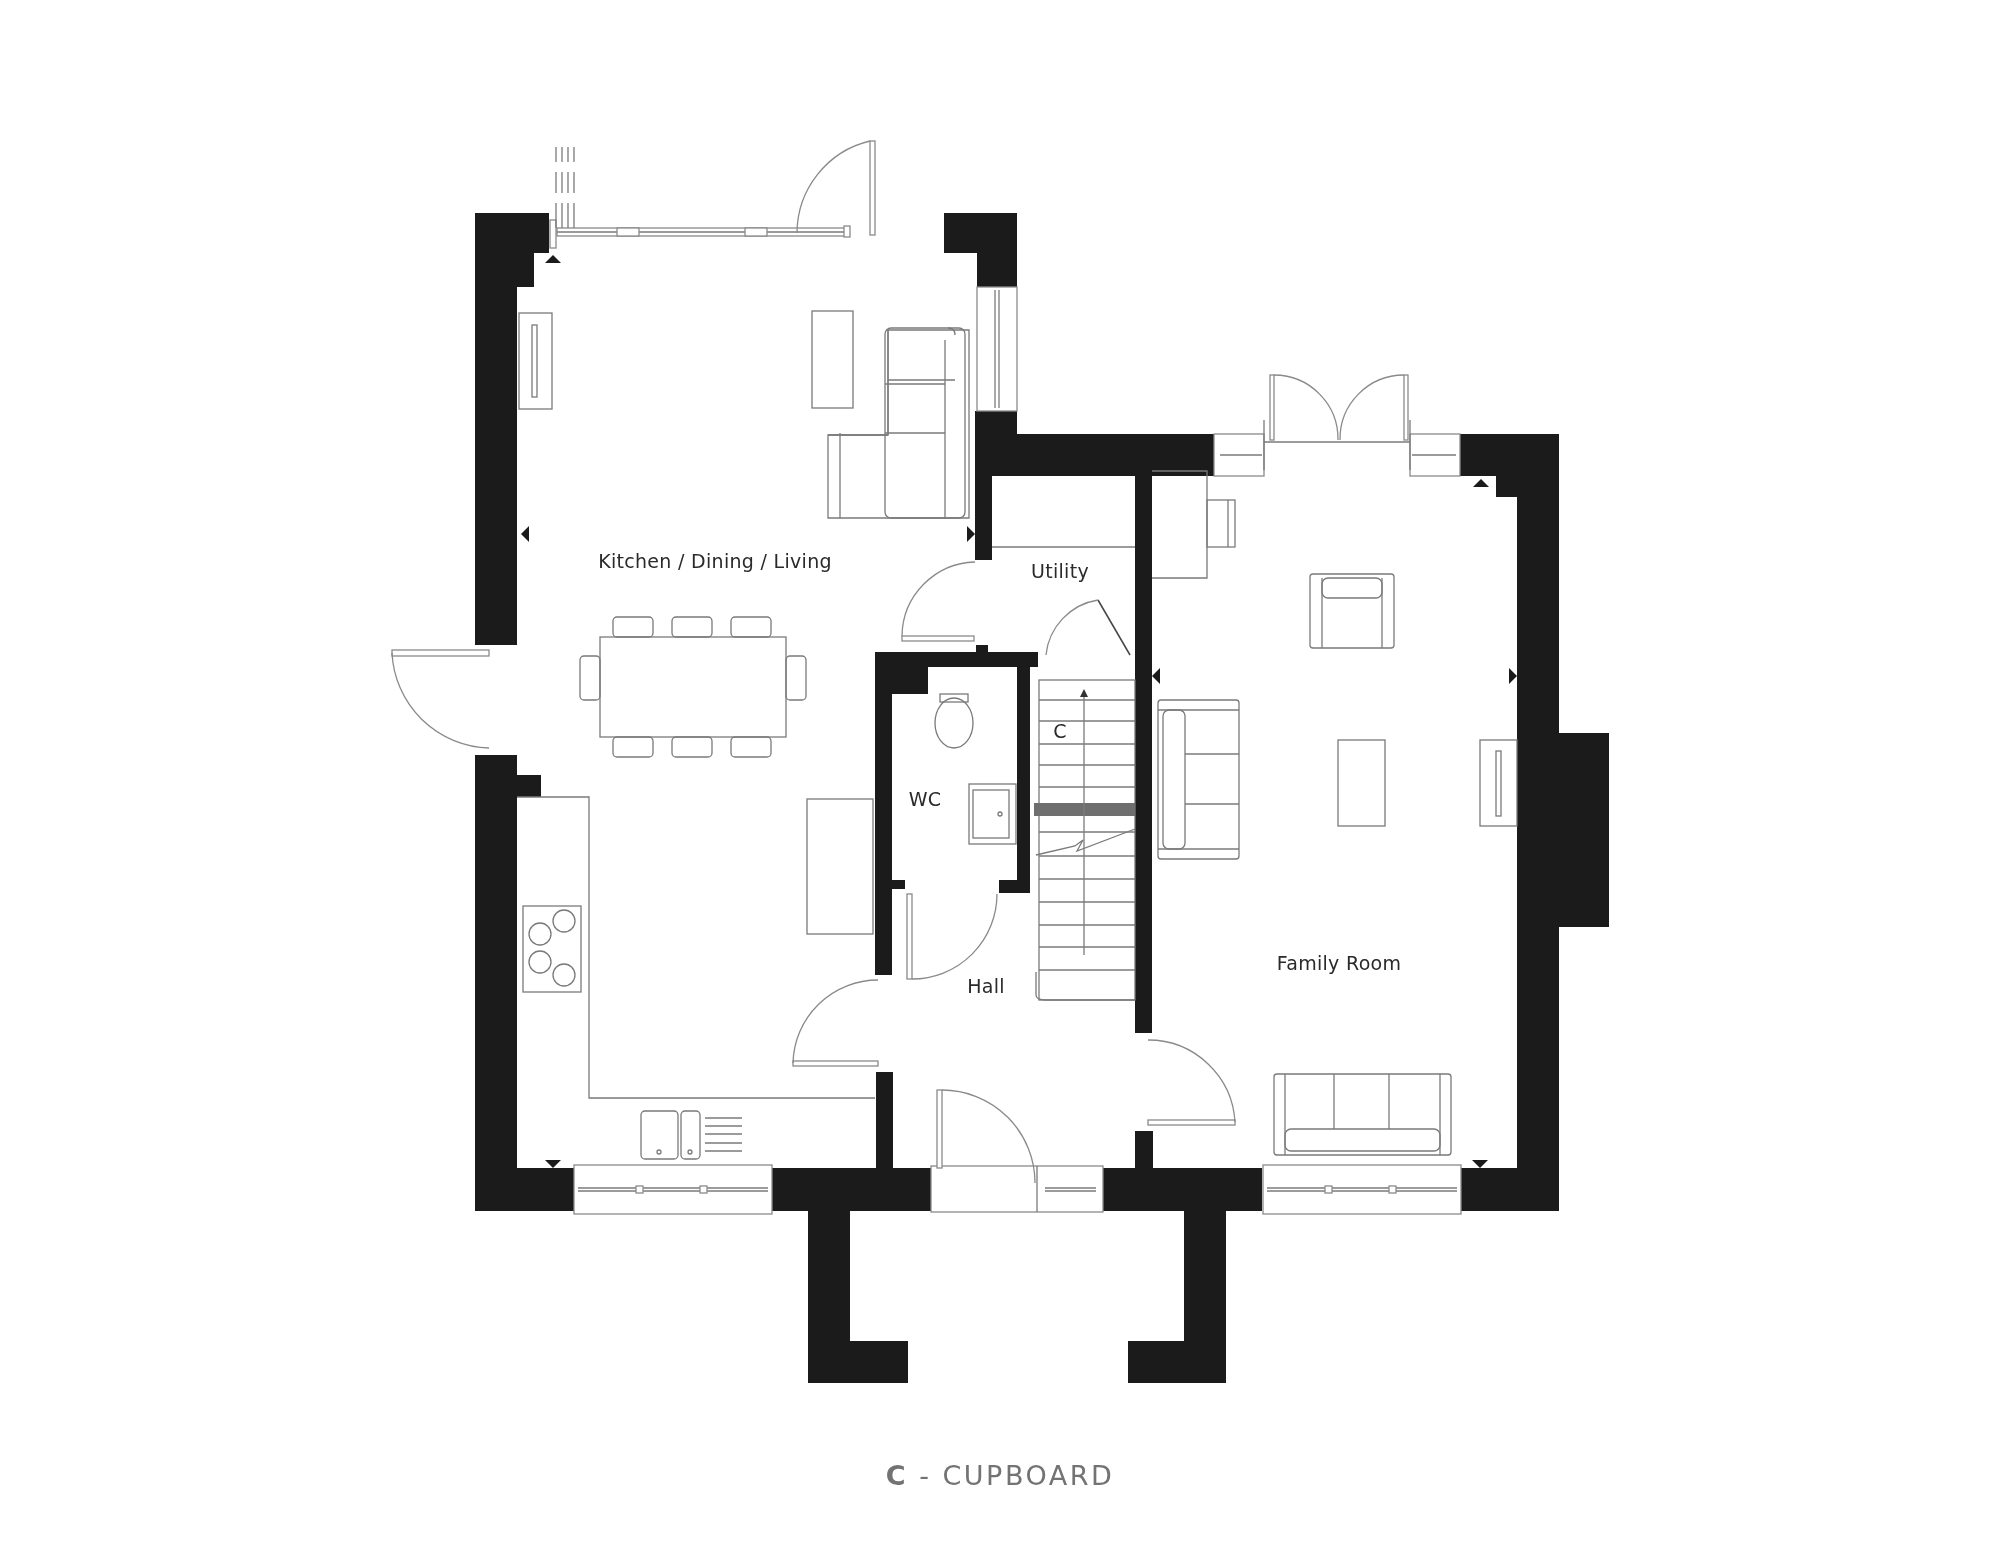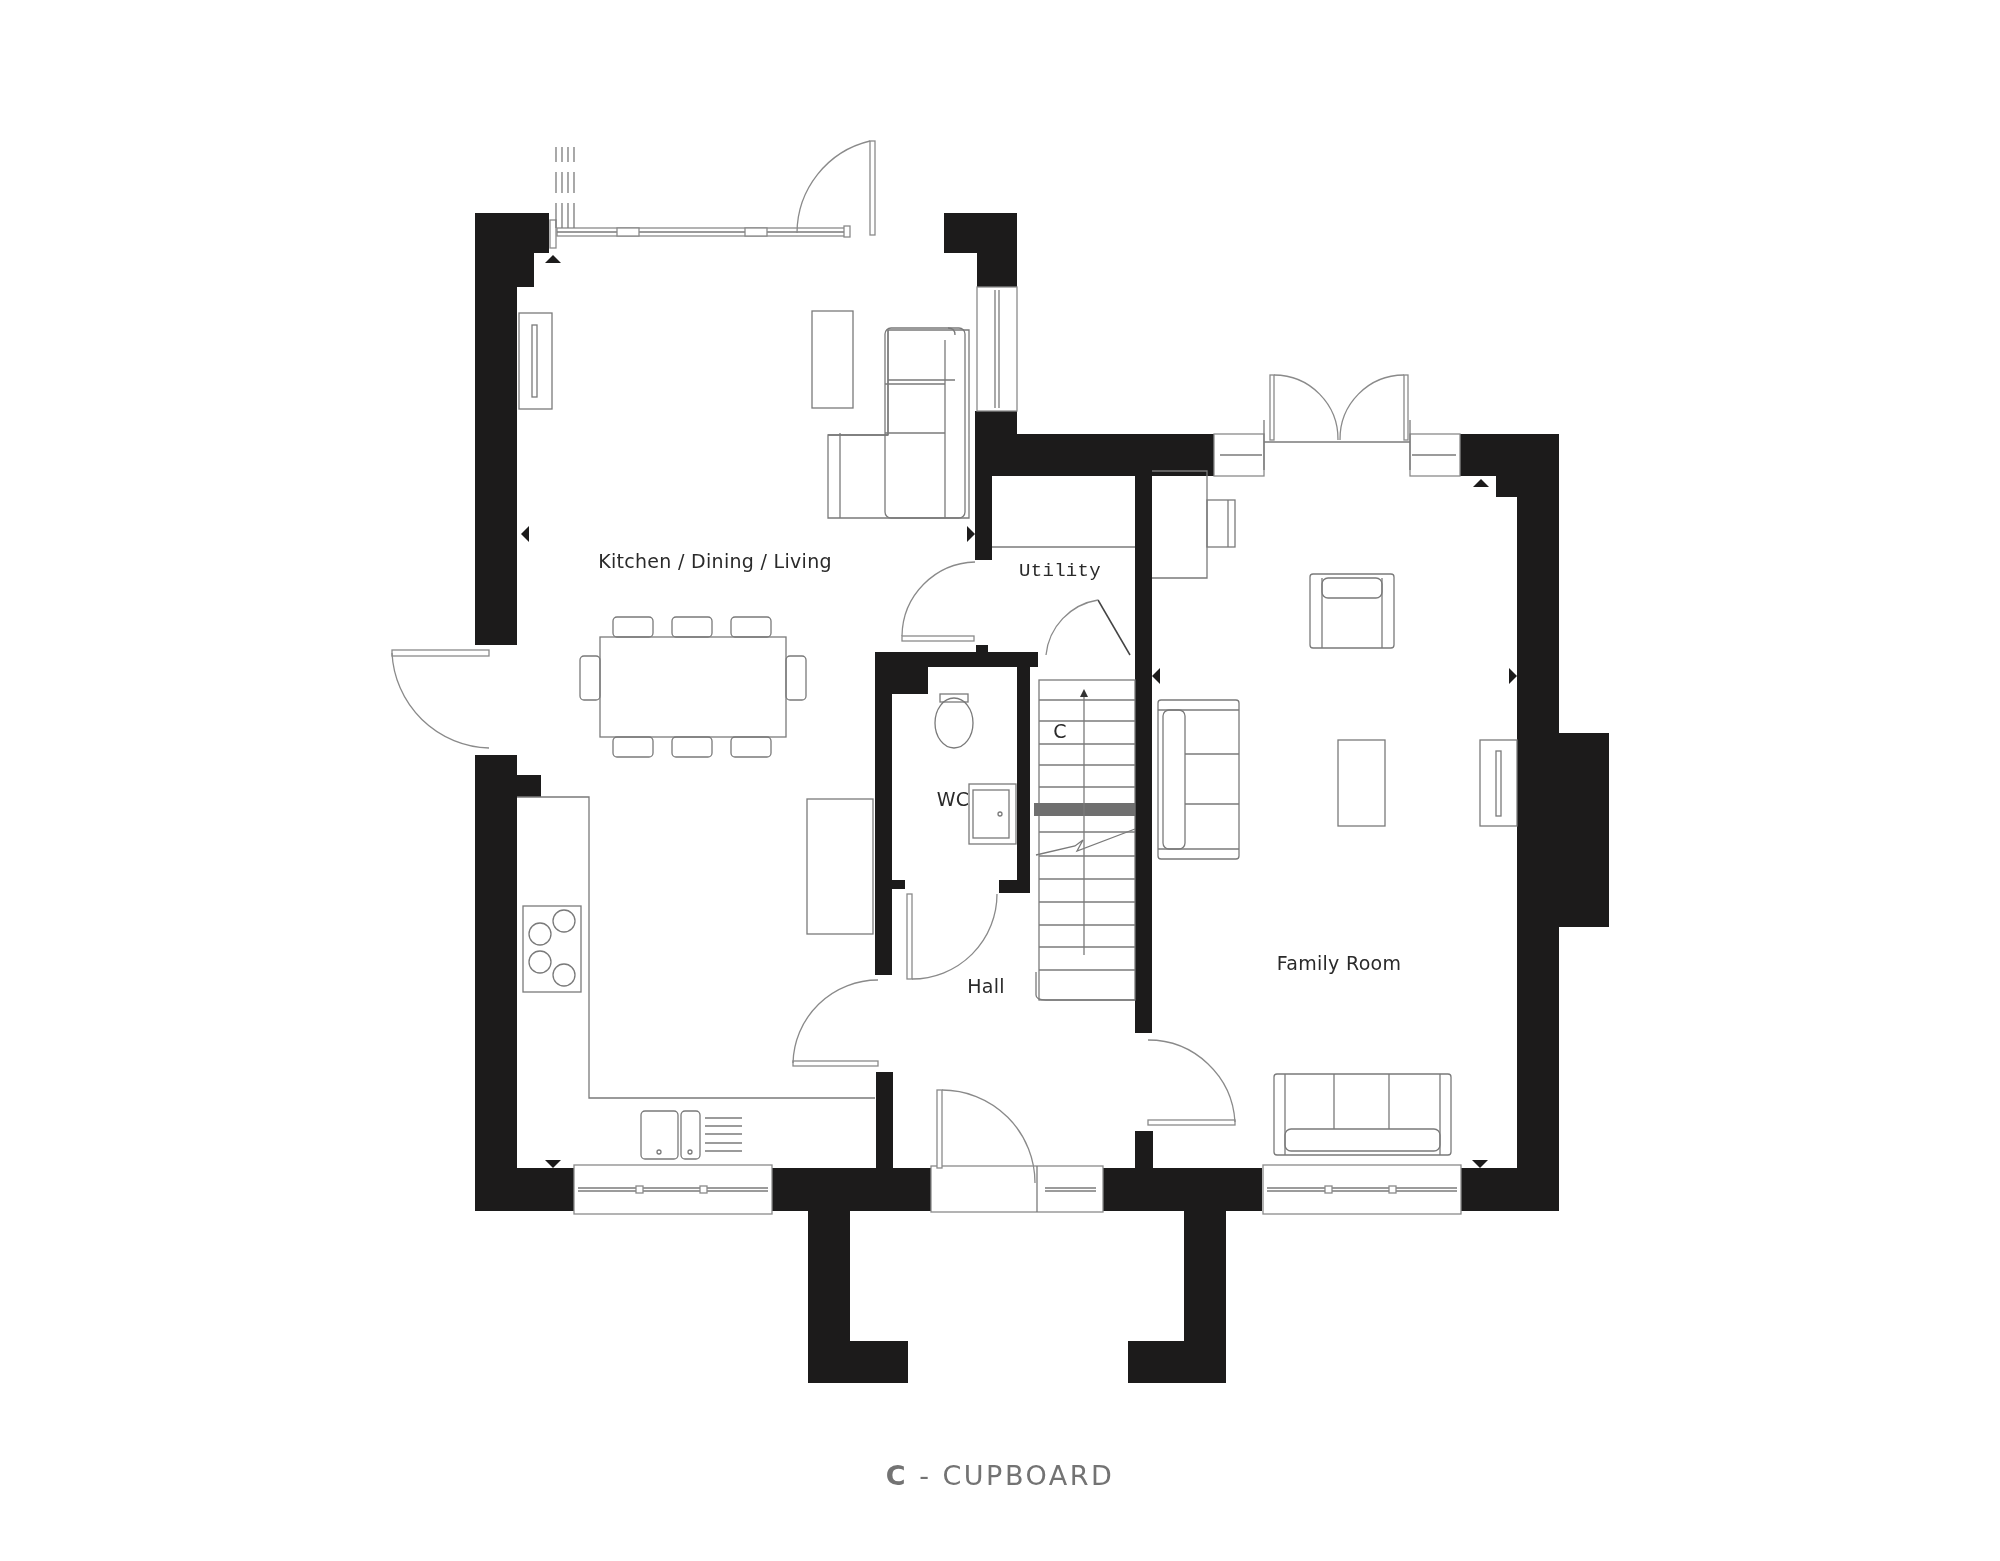--- a/index.html
+++ b/index.html
@@ -279,21 +279,21 @@
     <polygon points="529,526 529,542 521,534"></polygon>
     <polygon points="967,526 967,542 975,534"></polygon>
     <polygon points="1160,668 1160,684 1152,676"></polygon>
     <polygon points="1509,668 1509,684 1517,676"></polygon>
     <polygon points="545,1160 561,1160 553,1168"></polygon>
     <polygon points="1472,1160 1488,1160 1480,1168"></polygon>
   </g>
 </svg>
 
 <div class="room-label" style="left:715px;top:561px;">Kitchen / Dining / Living</div>
-<div class="room-label" style="left:1060px;top:571px;font-family:Liberation Mono, monospace;">Utility</div>
+<div class="room-label" style="left:1060px;top:571px;">Utility</div>
 <div class="room-label" style="left:1060px;top:731px;">C</div>
-<div class="room-label" style="left:953px;top:799px;">WC</div>
+<div class="room-label" style="left:925px;top:799px;">WC</div>
 <div class="room-label" style="left:986px;top:986px;">Hall</div>
 <div class="room-label" style="left:1339px;top:963px;text-align:right;">Family Room</div>
 
 <div class="legend">
   <span class="key">C</span><span style="white-space:pre"> - </span><span>CUPBOARD</span>
 </div>
 
 </body></html>

